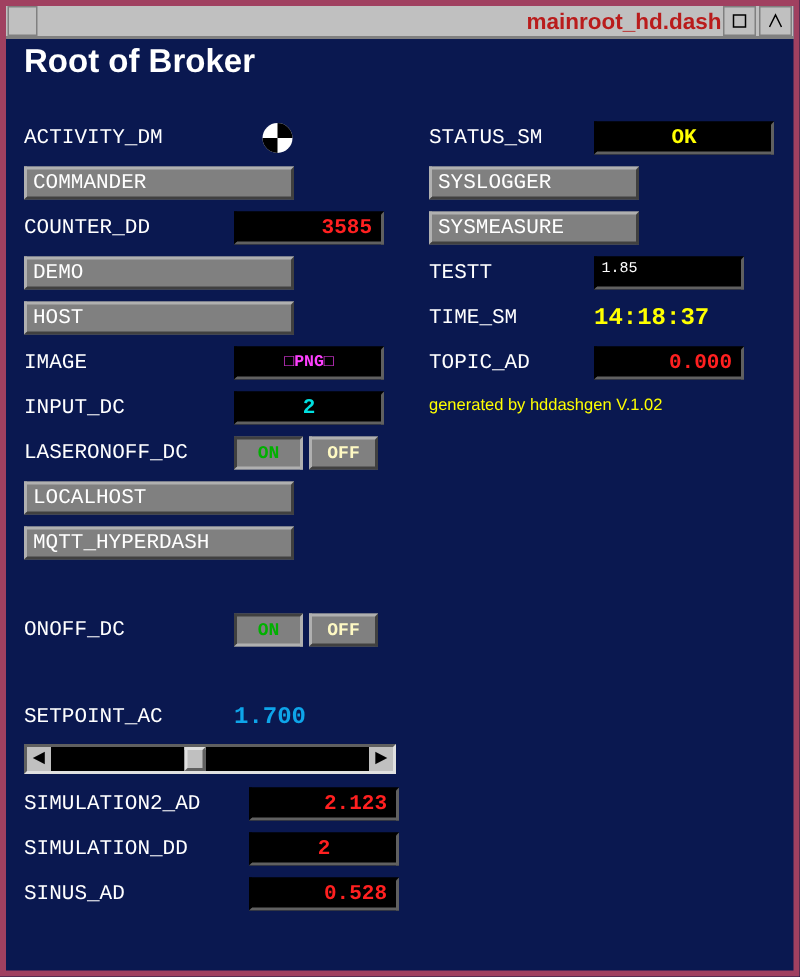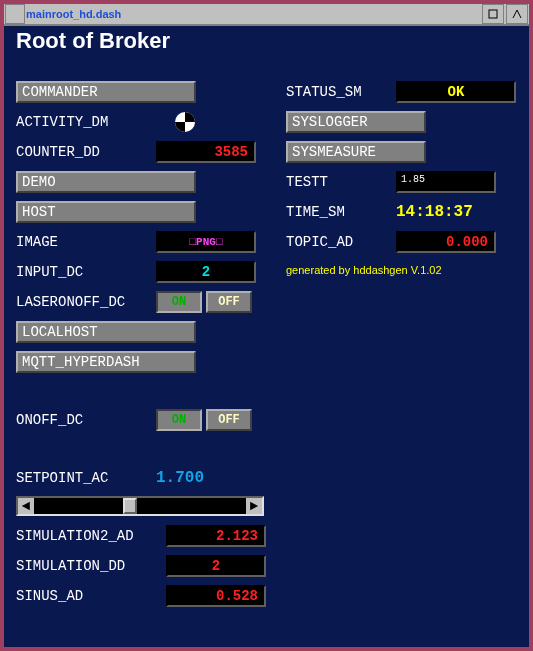--- a/index.html
+++ b/index.html
@@ -27,25 +27,25 @@
       position: relative;
     }
     .titlebar-left {
       width: 20px; height: 20px;
       border: 1px solid #808080;
       margin: 1px;
       background: #c0c0c0;
     }
     .titlebar-title {
       flex: 1;
-      text-align: left;
+      text-align: right;
       font-family: Arial, sans-serif;
-      font-size: 11px;
-      font-weight: bold;
-      color: #1d4ed8;
+      font-size: 15px;
+      font-weight: bold;
+      color: #b91c1c;
     }
     .titlebar-right { display: flex; }
     .titlebar-btn {
       width: 22px; height: 20px;
       border: 1px solid #808080;
       margin: 1px;
       background: #c0c0c0;
       display: flex;
       align-items: center;
       justify-content: center;
@@ -221,32 +221,32 @@
     </div>
   </div>
 
   <div class="content">
     <div class="page-title">Root of Broker</div>
 
     <div class="cols">
 
       <div class="col">
         <div class="row">
-            <div class="header-btn">COMMANDER</div>
-          </div>
-        <div class="row">
           <div class="label">ACTIVITY_DM</div>
           <div class="activity-icon">
             <svg width="22" height="22" viewBox="0 0 22 22">
                 <circle cx="11" cy="11" r="10" fill="#fff"></circle>
                 <path d="M11 1 A10 10 0 0 1 21 11 L11 11 Z" fill="#000"></path>
                 <path d="M11 11 L1 11 A10 10 0 0 0 11 21 Z" fill="#000"></path>
               </svg>
           </div>
         </div>
+        <div class="row">
+            <div class="header-btn">COMMANDER</div>
+          </div>
         <div class="row">
           <div class="label">COUNTER_DD</div>
           <div class="valbox right">
               <span class="val-red">3585</span>
             </div>
         </div>
         <div class="row">
             <div class="header-btn">DEMO</div>
           </div>
         <div class="row">

